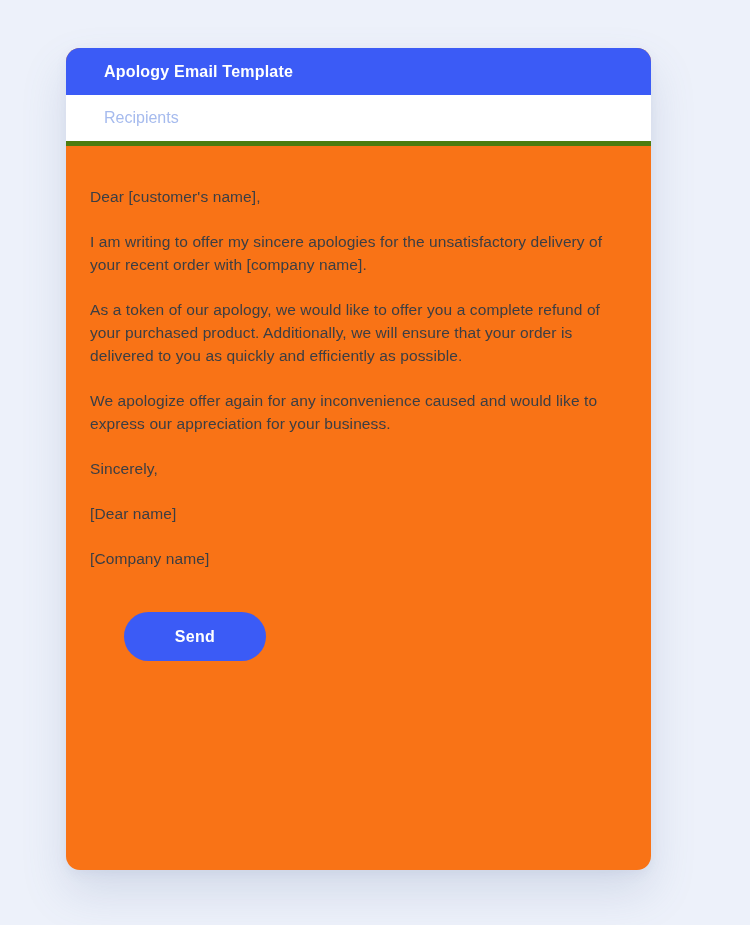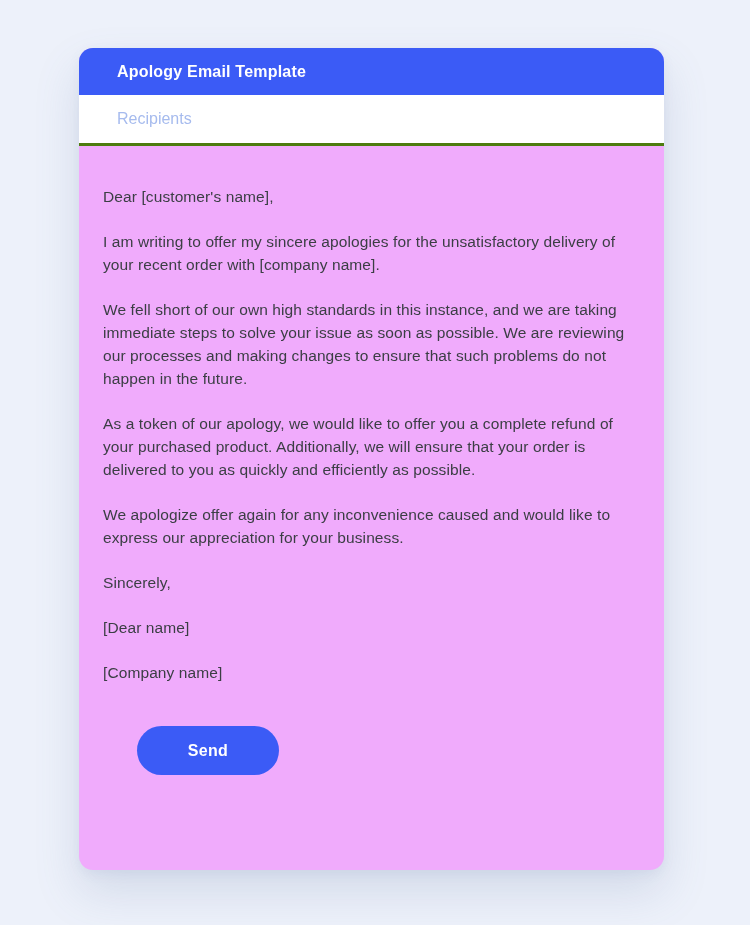--- a/index.html
+++ b/index.html
@@ -11,25 +11,25 @@
     overflow: hidden;
   }
   .page {
     position: relative;
     width: 750px;
     height: 925px;
     background: #EDF1FA;
   }
   .email-card {
     position: absolute;
-    left: 79px;
+    left: 66px;
     top: 48px;
     width: 585px;
     height: 822px;
-    background: #f0abfc;
+    background: #f97316;
     border-radius: 14px;
     box-shadow: 0 22px 45px rgba(96, 116, 160, 0.18), 0 4px 12px rgba(96, 116, 160, 0.08);
     overflow: hidden;
     display: flex;
     flex-direction: column;
   }
   .card-header {
     height: 47px;
     flex: 0 0 47px;
     background: #3B5BF6;
@@ -40,21 +40,21 @@
   .card-header .title {
     color: #FFFFFF;
     font-size: 16px;
     font-weight: 700;
     letter-spacing: 0.2px;
   }
   .field-row {
     display: flex;
     align-items: center;
     padding: 0 38px;
-    border-bottom: 3px solid #4d7c0f;
+    border-bottom: 5px solid #4d7c0f;
     background: #FFFFFF;
   }
   .recipients-row { height: 51px; flex: 0 0 51px; cursor: text; }
   .recipients-row .placeholder {
     color: #A6BBEE;
     font-size: 16px;
     font-weight: 400;
   }
   .subject-row { height: 47px; flex: 0 0 47px; cursor: text; }
   .subject-row .subject-text {
@@ -104,21 +104,20 @@
     </div>
 
     <div class="field-row recipients-row">
       <span class="placeholder">Recipients</span>
     </div>
 
 
     <div class="email-body">
       <p>Dear [customer's name],</p>
       <p>I am writing to offer my sincere apologies for the unsatisfactory delivery of your recent order with [company name].</p>
-      <p>We fell short of our own high standards in this instance, and we are taking immediate steps to solve your issue as soon as possible. We are reviewing our processes and making changes to ensure that such problems do not happen in the future.</p>
       <p>As a token of our apology, we would like to offer you a complete refund of your purchased product. Additionally, we will ensure that your order is delivered to you as quickly and efficiently as possible.</p>
       <p>We apologize offer again for any inconvenience caused and would like to express our appreciation for your business.</p>
       <p>Sincerely,</p>
       <p>[Dear name]</p>
       <p>[Company name]</p>
 
       <button class="send-button">
         <span class="send-label">Send</span>
       </button>
     </div>

